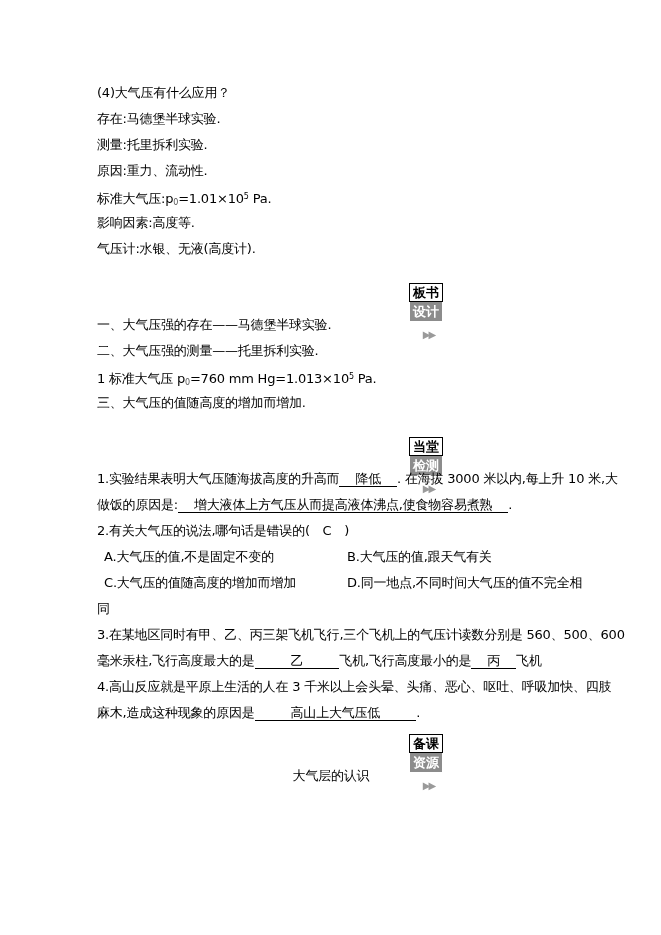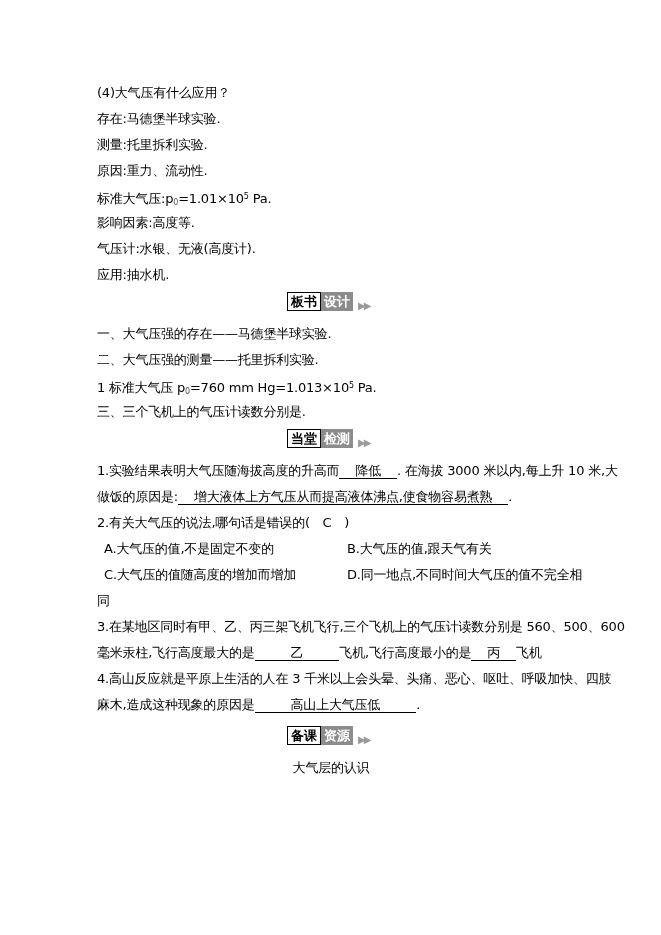--- a/index.html
+++ b/index.html
@@ -40,24 +40,25 @@
   .sup { font-size:8px; vertical-align:4px; }
 
   
   .col { display:inline-block; width:243px;margin-left:7px; }
 
   
   .sec-header {
     display:flex;
     align-items:center;
     height:19px;
-    margin:4px 0 10px 190px;
+    margin:21px 0 10px 190px;
     font-weight:bold;
     font-size:13px;
     letter-spacing:0;
+    flex-direction:column;
   }
   .hdr-left {
     display:inline-block;
     border:1px solid #000;
     background:#ffffff;
     color:#000;
     padding:1px 3px;
     line-height:15px;
   }
   .hdr-right {
@@ -86,34 +87,33 @@
   <div class="content">
 
     <div>
         <div class="line"><span>(4)大气压有什么应用？</span></div>
         <div class="line"><span>存在:马德堡半球实验.</span></div>
         <div class="line"><span>测量:托里拆利实验.</span></div>
         <div class="line"><span>原因:重力、流动性.</span></div>
         <div class="line"><span>标准大气压:p</span><span class="sub">0</span><span>=1.01×10</span><span class="sup">5</span><span> Pa.</span></div>
         <div class="line"><span>影响因素:高度等.</span></div>
         <div class="line"><span>气压计:水银、无液(高度计).</span></div>
-        <div class="line"><span>应用:抽水机.</span></div>
       </div>
 
     <div class="sec-header">
       <span class="hdr-left">板书</span>
       <span class="hdr-right">设计</span>
       <span class="hdr-arrows">▶▶</span>
     </div>
 
     <div>
         <div class="line"><span>一、大气压强的存在——马德堡半球实验.</span></div>
         <div class="line"><span>二、大气压强的测量——托里拆利实验.</span></div>
         <div class="line"><span>1 标准大气压 p</span><span class="sub">0</span><span>=760 mm Hg=1.013×10</span><span class="sup">5</span><span> Pa.</span></div>
-        <div class="line"><span>三、三个飞机上的气压计读数分别是.</span></div>
+        <div class="line"><span>三、大气压的值随高度的增加而增加.</span></div>
       </div>
 
     <div class="sec-header">
       <span class="hdr-left">当堂</span>
       <span class="hdr-right">检测</span>
       <span class="hdr-arrows">▶▶</span>
     </div>
 
     <div class="mb8">
         <div class="line"><span>1.实验结果表明大气压随海拔高度的升高而</span><span class="blank">降低</span><span>. 在海拔 3000 米以内,每上升 10 米,大</span></div>

